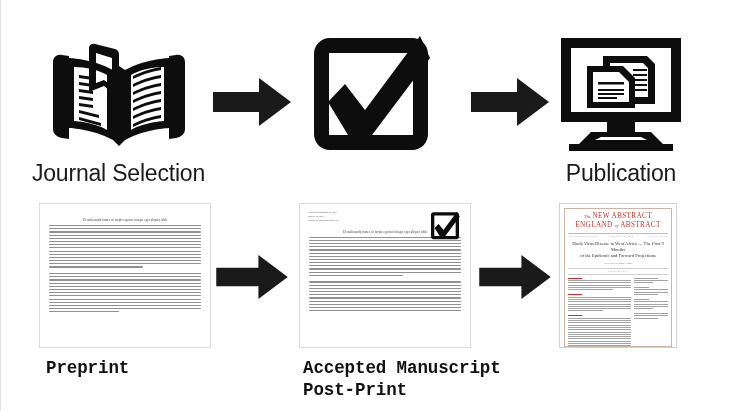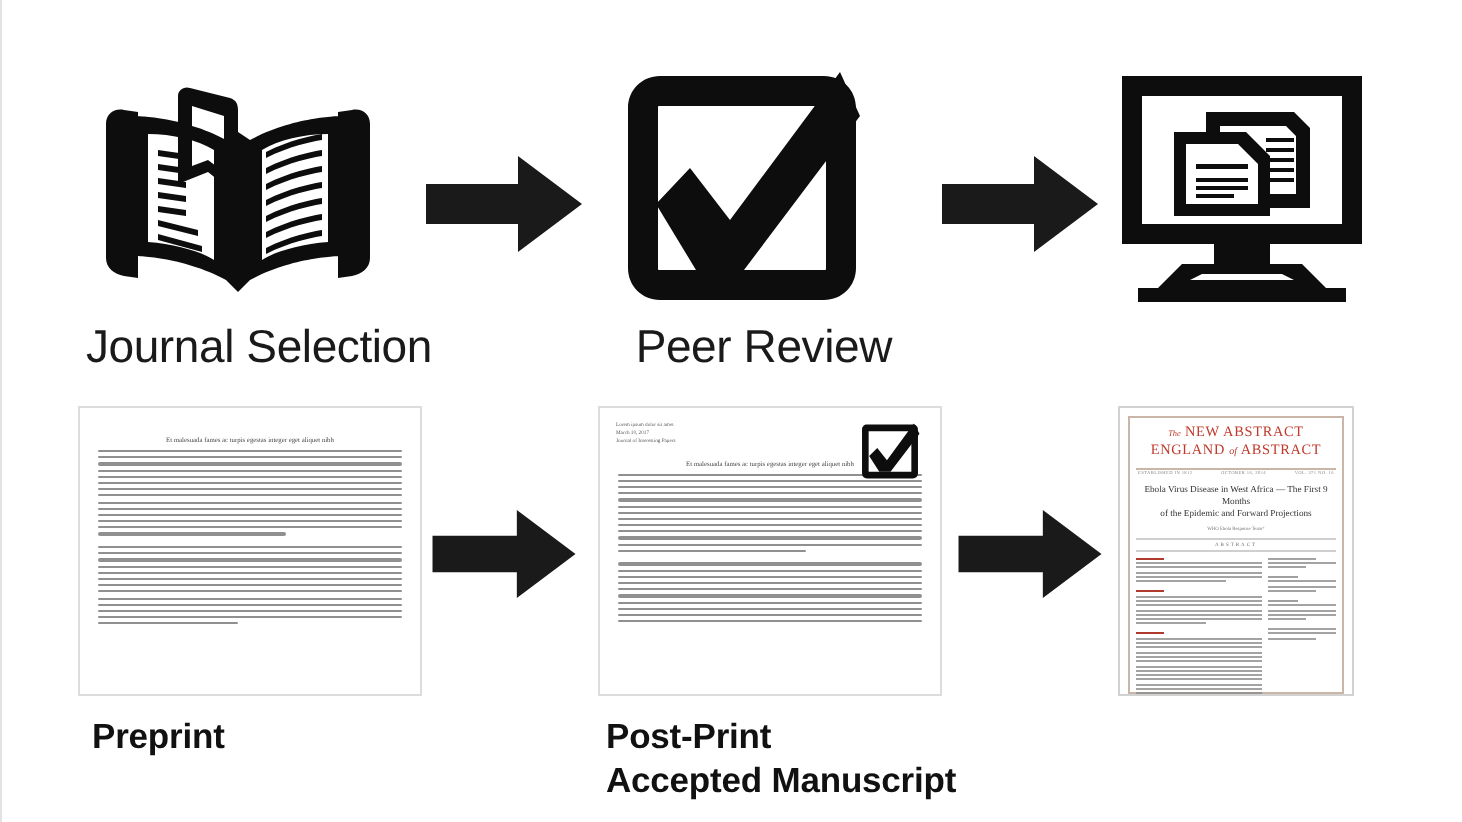--- a/index.html
+++ b/index.html
@@ -29,21 +29,21 @@
   
   .icon-cell {
     position: absolute;
     display: flex;
     align-items: flex-end;
     justify-content: center;
   }
 
   .stage-label {
     position: absolute;
-    text-align: right;
+    text-align: center;
     font-family: "Liberation Sans Narrow", "Liberation Sans", sans-serif;
     font-size: 23px;
     font-weight: 400;
     letter-spacing: -0.2px;
     color: #1a1a1a;
     white-space: nowrap;
   }
 
   
   .doc {
@@ -84,21 +84,21 @@
     border-radius: 1px;
     opacity: .85;
   }
   .tline.short { width: 62%; }
   .tline.short2 { width: 46%; }
   .pgap { height: 3.4px; }
 
   
   .bottom-label {
     position: absolute;
-    font-family: Liberation Sans, sans-serif;
+    font-family: Liberation Mono, monospace;
     font-size: 17.5px;
     font-weight: 700;
     line-height: 22px;
     letter-spacing: -0.1px;
     color: #111111;
     white-space: nowrap;
   }
 
   
   .arrow { position: absolute; }
@@ -259,21 +259,20 @@
     <svg width="118" height="116" viewBox="0 0 118 116">
 
       <path fill="#0d0d0d" d="M18,2 L100,2 C109,2 116,9 116,18 L116,98 C116,107 109,114 100,114
                               L18,114 C9,114 2,107 2,98 L2,18 C2,9 9,2 18,2 Z
                               M18,17 C17,17 17,17 17,18 L17,98 C17,99 17,99 18,99 L100,99
                               C101,99 101,99 101,98 L101,18 C101,17 101,17 100,17 Z"></path>
 
       <path fill="#0d0d0d" d="M108,0 L118,22 L60,99 L36,99 L16,66 L33,48 L53,74 Z"></path>
     </svg>
   </div>
-  <div class="stage-label" style="left:295px; top:160px; width:150px;">Peer Review</div>
 
   <div class="arrow" style="left:470px; top:78px;">
     <svg width="78" height="48" viewBox="0 0 78 48">
       <path d="M0,14 L46,14 L46,0 L78,24 L46,48 L46,34 L0,34 Z" fill="#1a1a1a"></path>
     </svg>
   </div>
 
   <div class="icon-cell" style="left:553px; top:34px; width:134px; height:118px;">
     <svg width="132" height="116" viewBox="0 0 132 116">
       <g fill="#0d0d0d">
@@ -298,20 +297,21 @@
         <path d="M32,30 L68,30 L80,42 L80,72 L32,72 Z" fill="#0d0d0d"></path>
         <path d="M38,36 L64,36 L74,46 L74,66 L38,66 Z" fill="#ffffff"></path>
 
         <path d="M43,46 L69,46 L69,48.5 L43,48.5 Z"></path>
         <path d="M43,53 L69,53 L69,55 L43,55 Z"></path>
         <path d="M43,57 L69,57 L69,59 L43,59 Z"></path>
         <path d="M43,61 L62,61 L62,63 L43,63 Z"></path>
       </g>
     </svg>
   </div>
+  <div class="stage-label" style="left:540px; top:160px; width:160px;">Publication</div>
 
   <div class="doc" style="left:38px; top:203px; width:172px; height:145px; padding-top:14px;">
     <div class="doc-title">Et malesuada fames ac turpis egestas integer eget aliquet nibh</div>
     <div class="doc-body">
       <div class="tline"></div>
         <div class="tline"></div>
         <div class="tline"></div>
       <div class="tline"></div>
         <div class="tline"></div>
         <div class="tline"></div>
@@ -386,22 +386,22 @@
     <div class="check-badge" style="right:10px; top:7px;">
       <svg width="30" height="30" viewBox="0 0 118 116">
         <path fill="#0d0d0d" d="M14,4 L104,4 C110,4 114,8 114,14 L114,100 C114,106 110,110 104,110
                                 L14,110 C8,110 4,106 4,100 L4,14 C4,8 8,4 14,4 Z
                                 M17,17 L17,97 L101,97 L101,17 Z"></path>
         <path fill="#0d0d0d" d="M106,2 L117,22 L60,97 L38,97 L18,66 L34,50 L53,74 Z"></path>
       </svg>
     </div>
   </div>
   <div class="bottom-label" style="left:302px; top:357px;">
+    <div>Accepted Manuscript</div>
     <div>Post-Print</div>
-    <div>Accepted Manuscript</div>
   </div>
 
   <div class="arrow" style="left:478px; top:255px;">
     <svg width="72" height="44" viewBox="0 0 78 48">
       <path d="M0,14 L46,14 L46,0 L78,24 L46,48 L46,34 L0,34 Z" fill="#1a1a1a"></path>
     </svg>
   </div>
 
   <div class="nejm" style="left:558px; top:203px; width:118px; height:145px;">
     <div class="nejm-inner">

